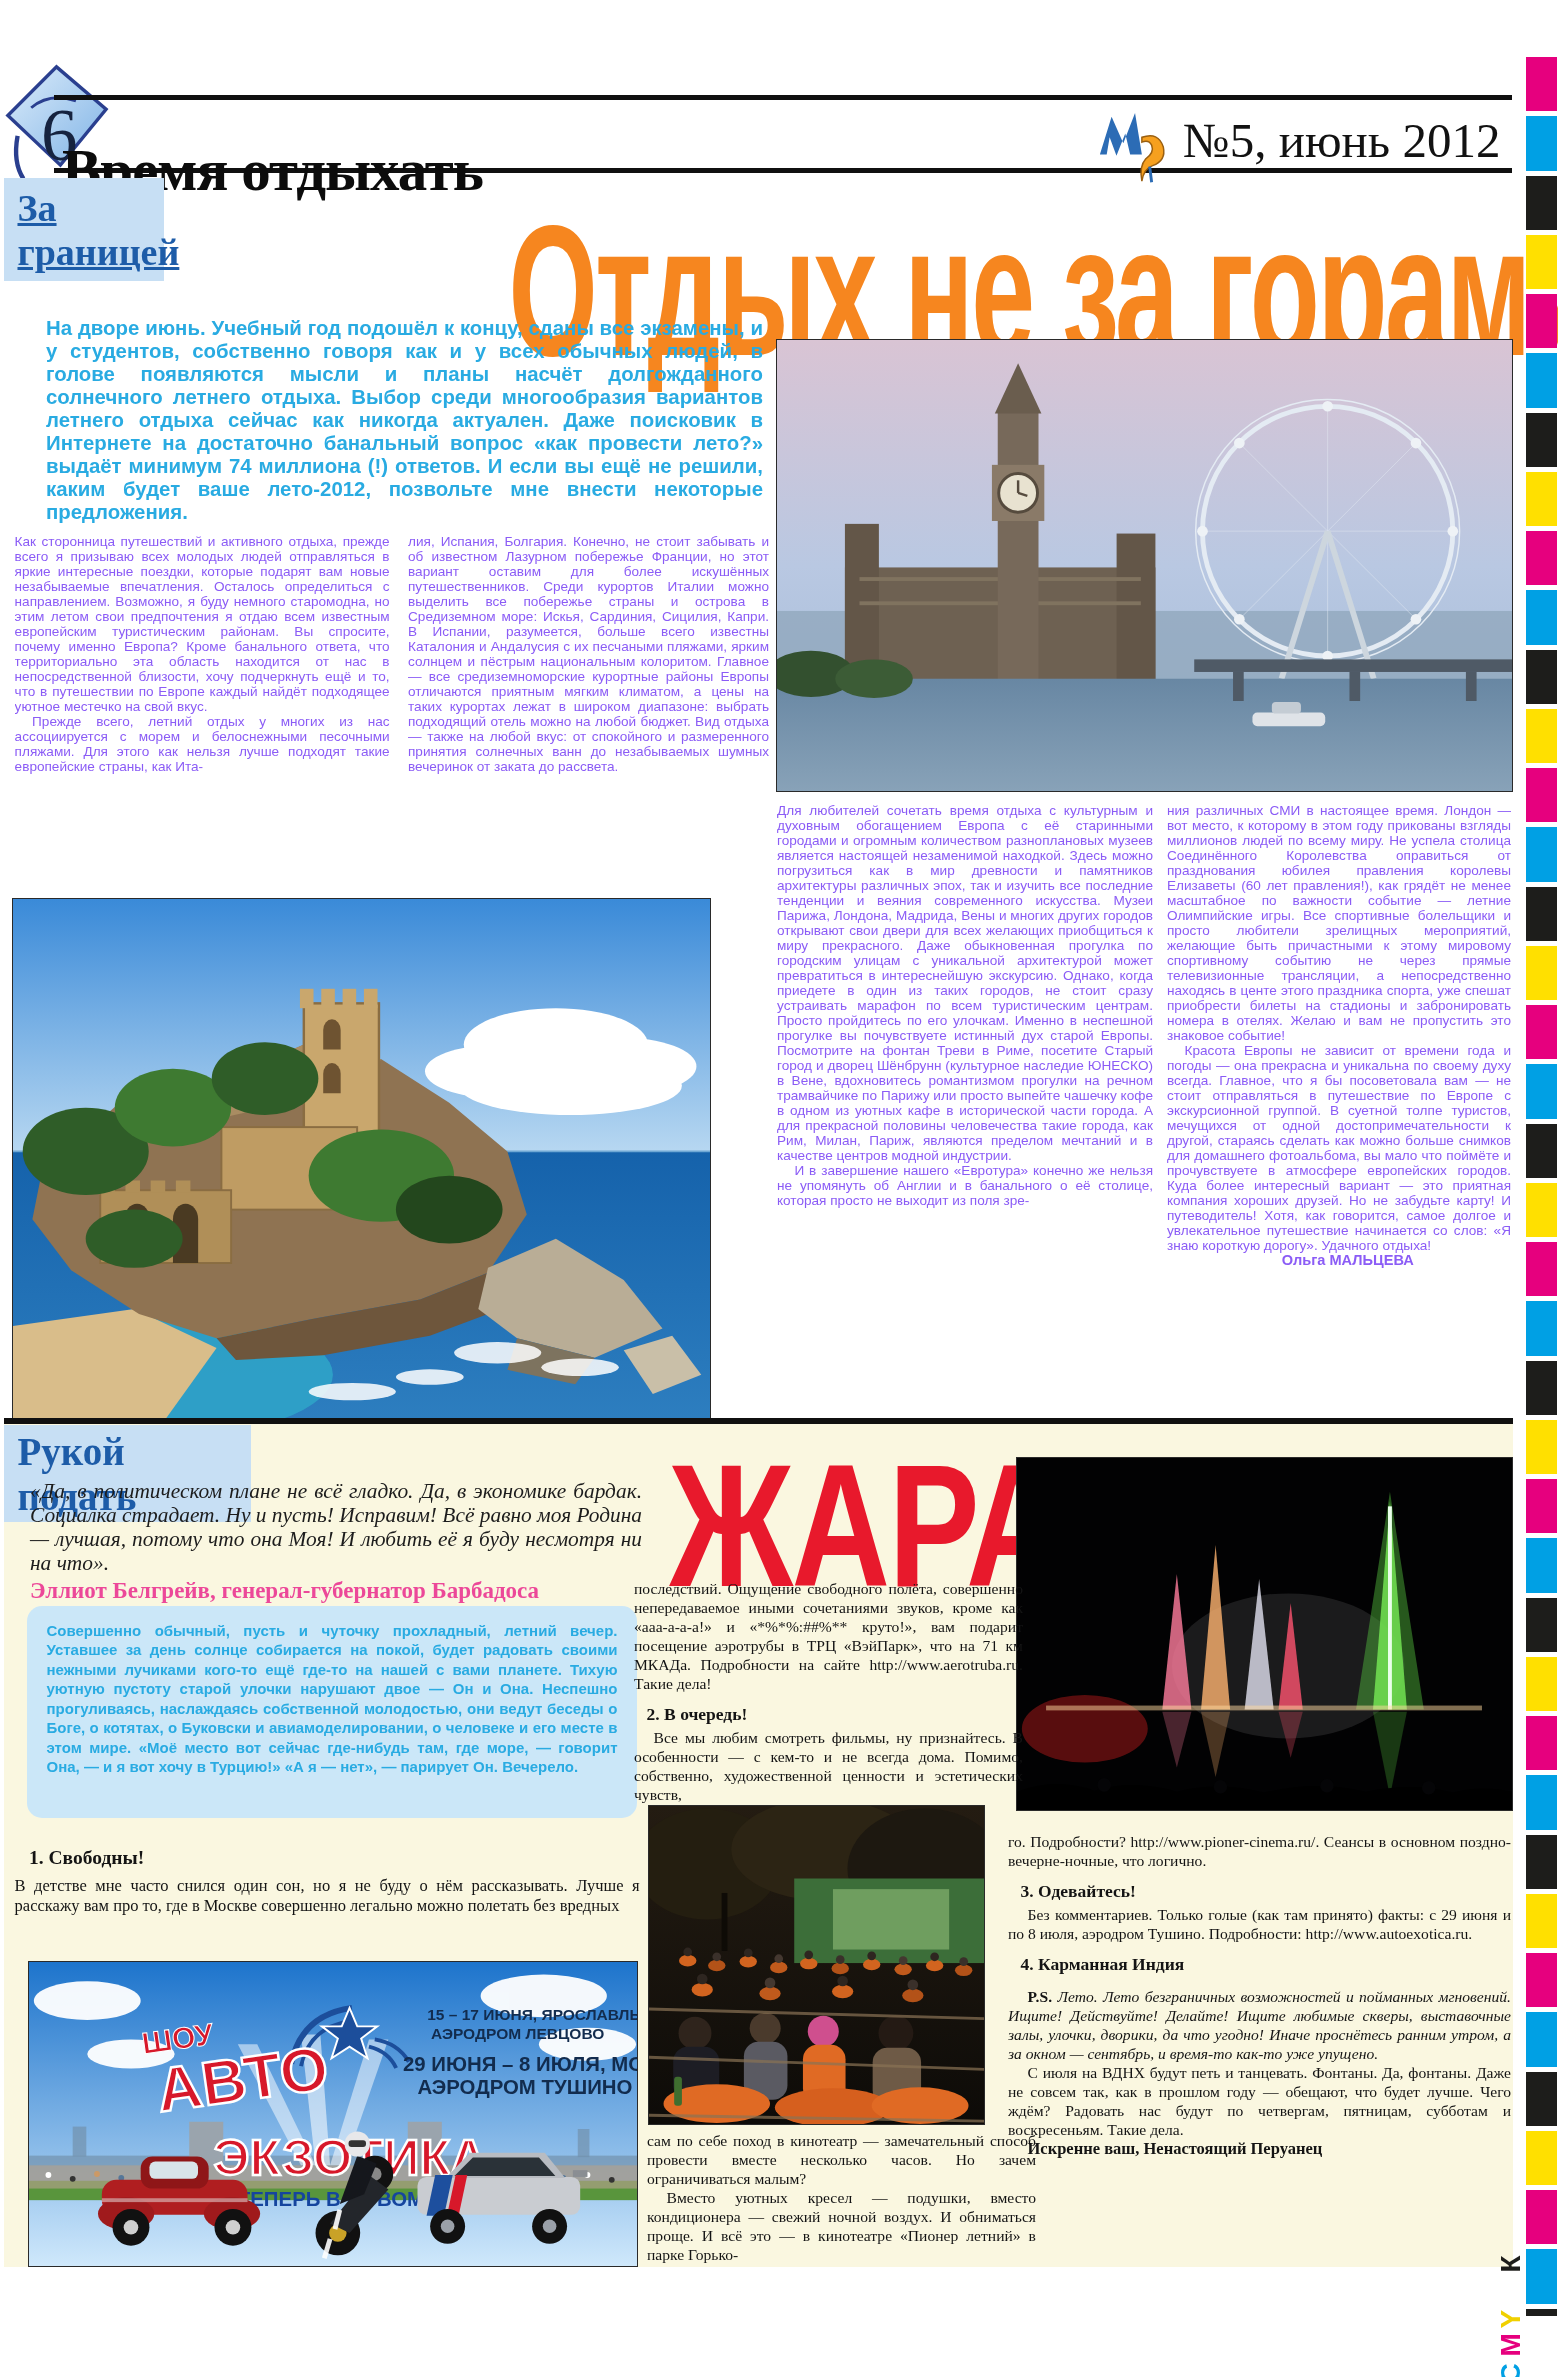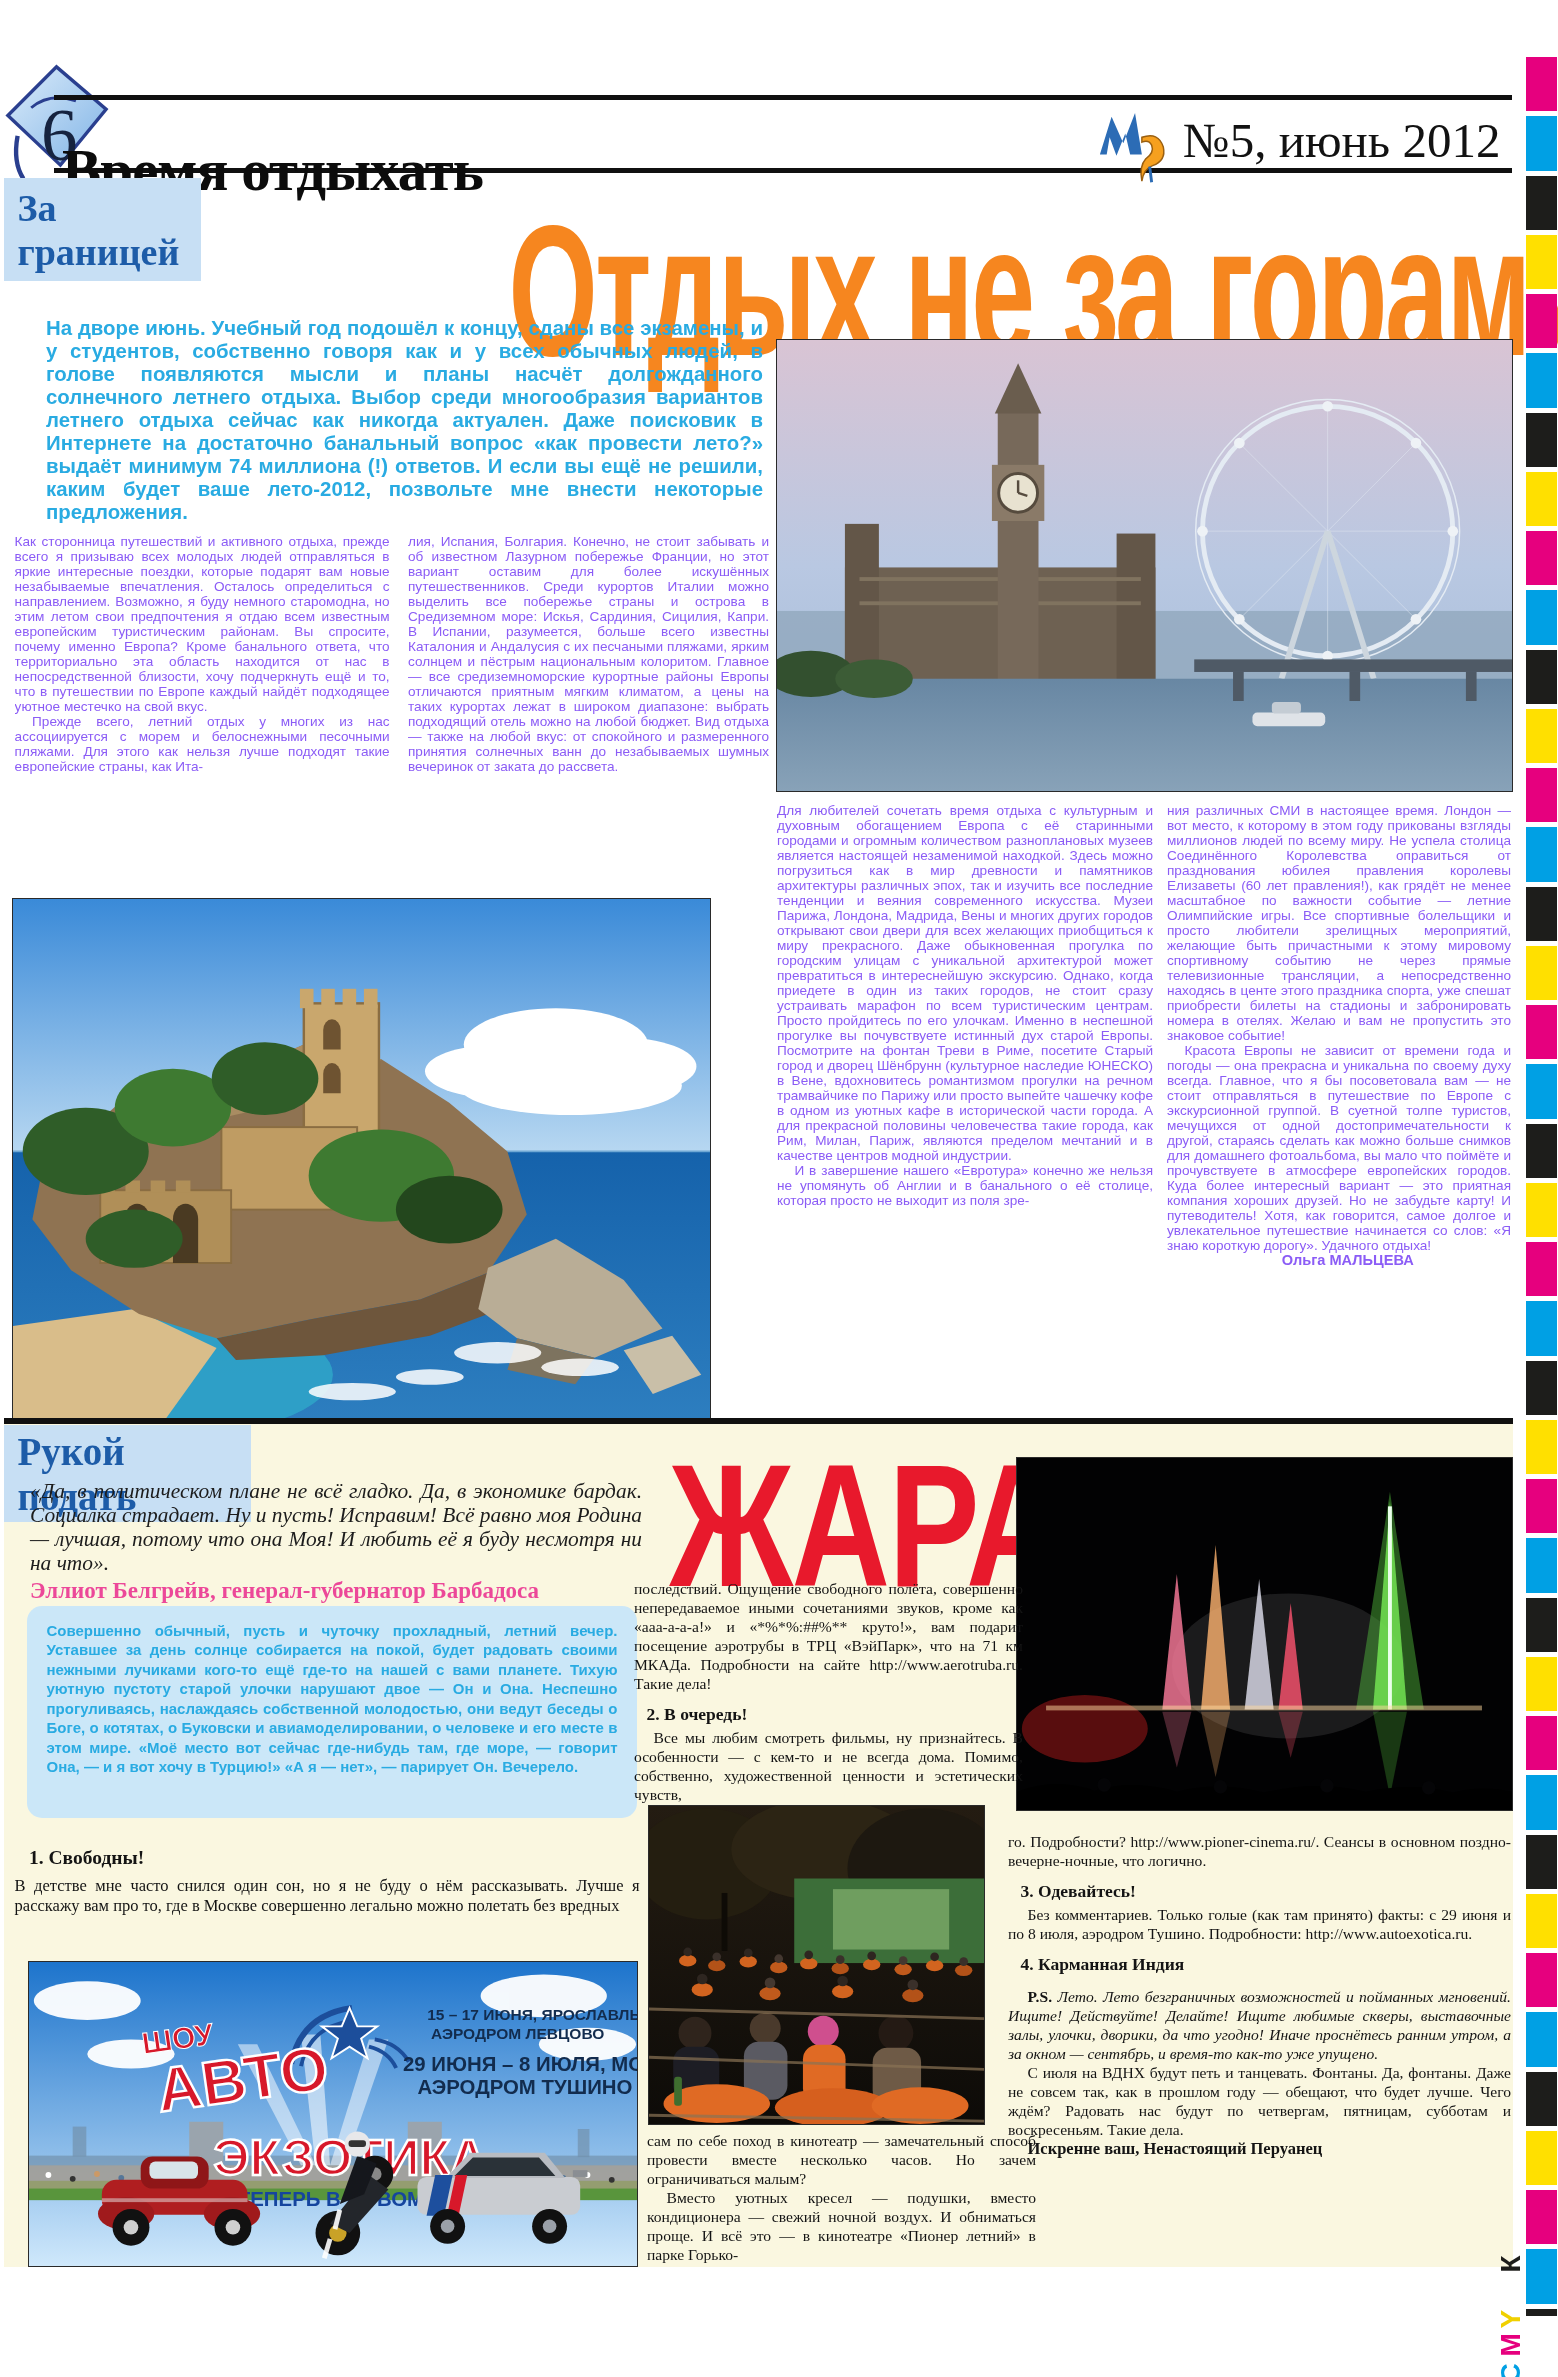--- a/index.html
+++ b/index.html
@@ -8,21 +8,21 @@
   .abs{position:absolute;}
   
   .rule{position:absolute;background:#101010;height:4.9px;}
   .page-title{position:absolute;left:62px;top:96px;font-family:"Liberation Serif",serif;
       font-weight:bold;font-size:59px;letter-spacing:-1px;color:#0c0c0c;white-space:nowrap;}
   .issue{position:absolute;left:1183px;top:112px;font-family:"Liberation Serif",serif;
       font-size:49px;color:#121212;white-space:nowrap;}
   
   .rubric{position:absolute;background:#c7dff4;color:#1d5ca8;font-family:"Liberation Serif",serif;
       font-weight:bold;display:flex;align-items:center;padding-left:13.6px;box-sizing:border-box;}
-  .rubric1{left:3.9px;top:178px;width:197px;height:103px;font-size:38px;}
+  .rubric1{left:3.9px;top:178px;width:160px;height:103px;font-size:38px;text-decoration:underline;}
   .rubric2{left:3.9px;top:1425px;width:247px;height:97px;font-size:39px;}
   
   .headline1{position:absolute;left:175px;top:204px;width:1036px;text-align:center;}
   .headline1 span{display:inline-block;font-weight:bold;font-size:185px;line-height:0.95;
       letter-spacing:-3.9px;color:#f6861f;transform:scaleX(0.62);transform-origin:50% 0;white-space:nowrap;}
   .lead{position:absolute;left:46px;top:317px;width:717px;height:214px;overflow:hidden;
       color:#29abe2;font-weight:bold;font-size:20.4px;line-height:23px;text-align:justify;}
   .sans-col{position:absolute;font-size:13.6px;line-height:15px;text-align:justify;overflow:hidden;color:#8b5cf6;}
   .sans-col p{margin:0;text-indent:17.5px;}
   .sans-col p.noindent{text-indent:0;}

